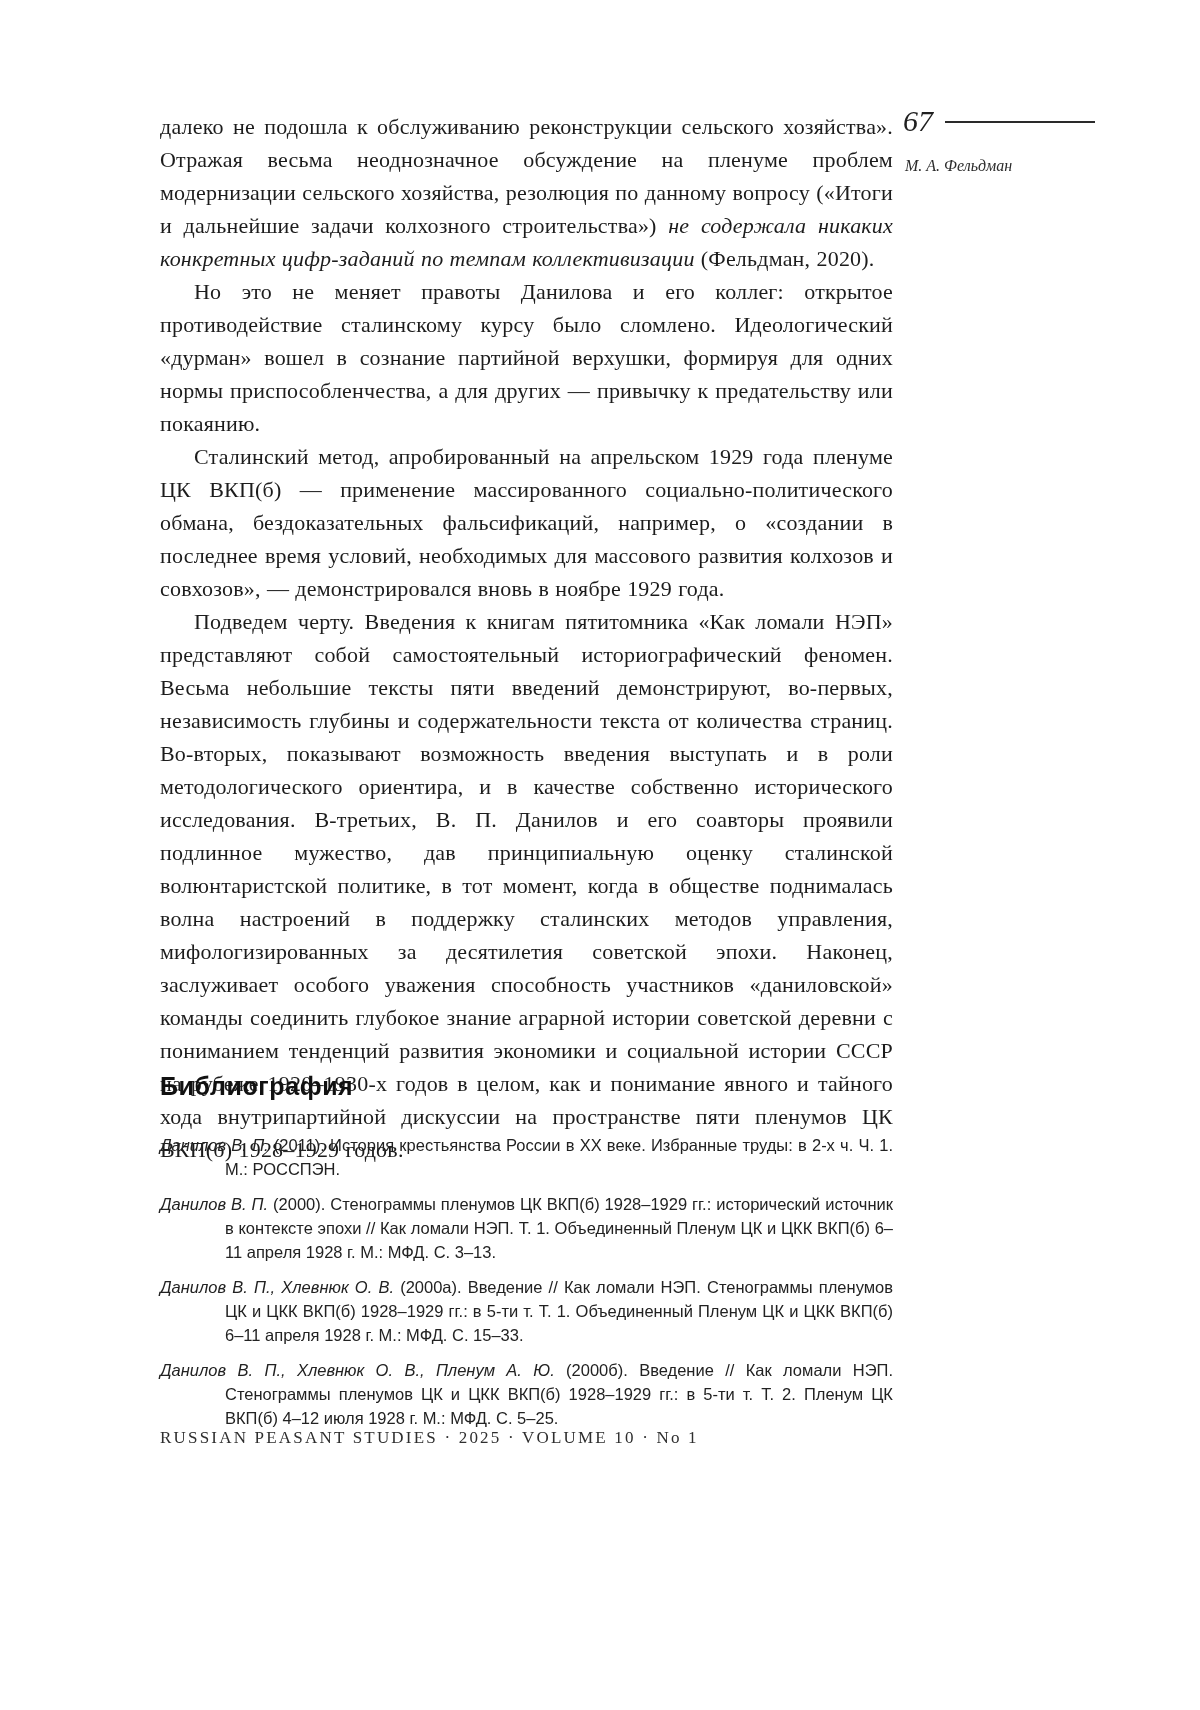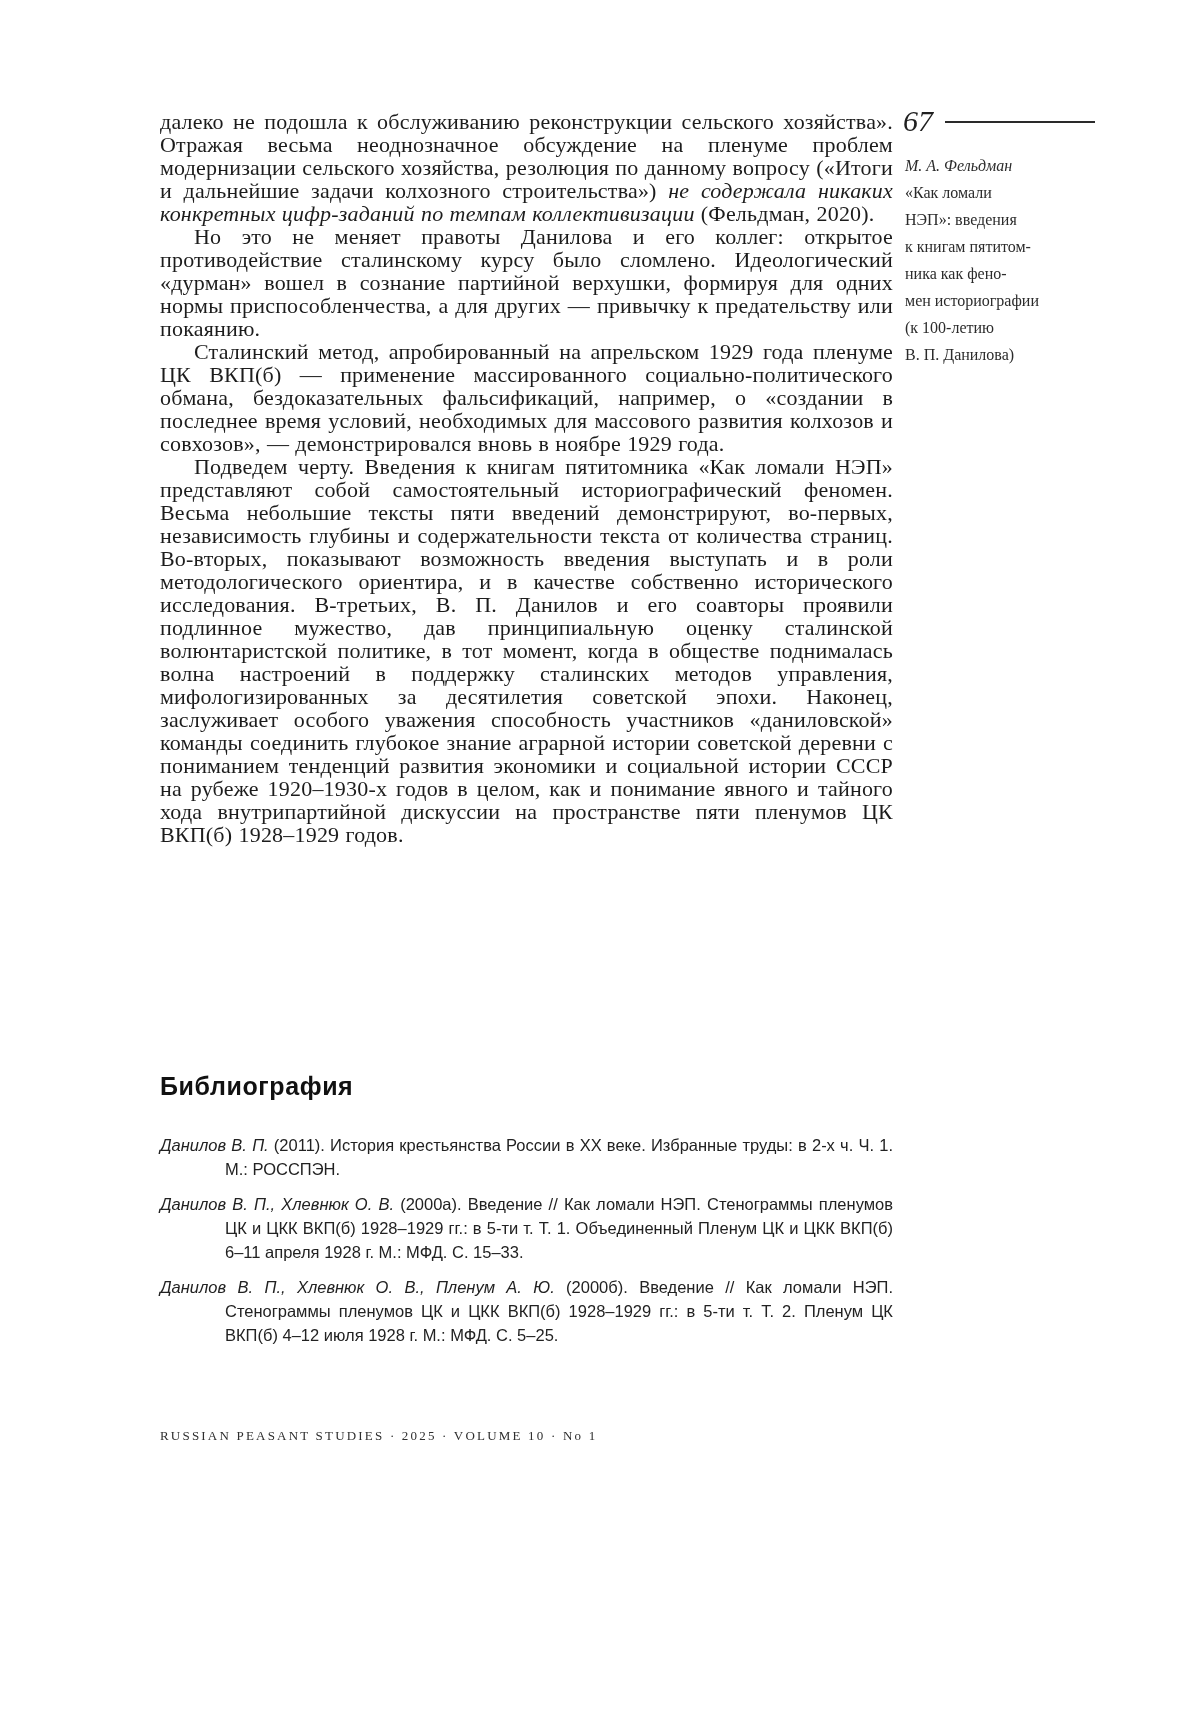--- a/index.html
+++ b/index.html
@@ -52,21 +52,21 @@
   
   .main-col {
     position:absolute;
     left:160px; top:110px;
     width:733px;
     height:1560px;
   }
   .body-text { width:733px; }
   .para {
     font-size:22px;
-    line-height:23px;
+    line-height:33px;
     text-align:justify;
     letter-spacing:0.2px;
     word-spacing:0.5px;
     color:#1c1c1c;
   }
   .para.indent { text-indent:34px; }
   .para em { font-style:italic; }
 
   .bib-heading {
     position:absolute;
@@ -92,59 +92,51 @@
     color:#222222;
     margin-top:11px;
   }
   .bib-entry em { font-style:italic; }
 
   
   .page-footer {
     position:absolute;
     left:160px; top:1428px;
     font-family:"Liberation Serif", serif;
-    font-size:13px;
+    font-size:17px;
     letter-spacing:2.2px;
     color:#2e2e2e;
     white-space:nowrap;
   }
 </style>
 </head>
 <body>
 
 <div class="page">
 
   <header class="page-header">
     <span class="page-number">67</span>
     <span class="header-rule"></span>
   </header>
 
   <aside class="sidebar">
     <div class="sidebar-author sidebar-line">М. А. Фельдман</div>
-    <div class="sidebar-title" id="sidebar-lines">
-        <div class="sidebar-line">«Как ломали</div>
-        <div class="sidebar-line">НЭП»: введения</div>
-        <div class="sidebar-line">к книгам пятитом-</div>
-        <div class="sidebar-line">ника как фено-</div>
-        <div class="sidebar-line">мен историографии</div>
-        <div class="sidebar-line">(к 100-летию</div>
-        <div class="sidebar-line">В. П. Данилова)</div>
-      </div>
   </aside>
 
   <main class="main-col">
     <div class="body-text" id="paragraphs">
         <p class="para"><span>далеко не подошла к обслуживанию реконструкции сельского хозяйства». Отражая весьма неоднозначное обсуждение на пленуме проблем модернизации сельского хозяйства, резолюция по данному вопросу («Итоги и дальнейшие задачи колхозного строительства») </span><em>не содержала никаких конкретных цифр-заданий по темпам коллективизации</em><span> (Фельдман, 2020).</span></p>
         <p class="para indent"><span>Но это не меняет правоты Данилова и его коллег: открытое противодействие сталинскому курсу было сломлено. Идеологический «дурман» вошел в сознание партийной верхушки, формируя для одних нормы приспособленчества, а для других — привычку к предательству или покаянию.</span></p>
         <p class="para indent"><span>Сталинский метод, апробированный на апрельском 1929 года пленуме ЦК ВКП(б) — применение массированного социально-политического обмана, бездоказательных фальсификаций, например, о «создании в последнее время условий, необходимых для массового развития колхозов и совхозов», — демонстрировался вновь в ноябре 1929 года.</span></p>
         <p class="para indent"><span>Подведем черту. Введения к книгам пятитомника «Как ломали НЭП» представляют собой самостоятельный историографический феномен. Весьма небольшие тексты пяти введений демонстрируют, во-первых, независимость глубины и содержательности текста от количества страниц. Во-вторых, показывают возможность введения выступать и в роли методологического ориентира, и в качестве собственно исторического исследования. В-третьих, В. П. Данилов и его соавторы проявили подлинное мужество, дав принципиальную оценку сталинской волюнтаристской политике, в тот момент, когда в обществе поднималась волна настроений в поддержку сталинских методов управления, мифологизированных за десятилетия советской эпохи. Наконец, заслуживает особого уважения способность участников «даниловской» команды соединить глубокое знание аграрной истории советской деревни с пониманием тенденций развития экономики и социальной истории СССР на рубеже 1920–1930-х годов в целом, как и понимание явного и тайного хода внутрипартийной дискуссии на пространстве пяти пленумов ЦК ВКП(б) 1928–1929 годов.</span></p>
       </div>
     <h2 class="bib-heading">Библиография</h2>
     <div class="bib-list" id="bib-entries">
         <p class="bib-entry"><em>Данилов В. П.</em><span> (2011). История крестьянства России в XX веке. Избранные труды: в 2-х ч. Ч. 1. М.: РОССПЭН.</span></p>
+        <p class="bib-entry"><em>Данилов В. П.</em><span> (2000). Стенограммы пленумов ЦК ВКП(б) 1928–1929 гг.: исторический источник в контексте эпохи // Как ломали НЭП. Т. 1. Объединенный Пленум ЦК и ЦКК ВКП(б) 6–11 апреля 1928 г. М.: МФД. С. 3–13.</span></p>
         <p class="bib-entry"><em>Данилов В. П., Хлевнюк О. В.</em><span> (2000а). Введение // Как ломали НЭП. Стенограммы пленумов ЦК и ЦКК ВКП(б) 1928–1929 гг.: в 5-ти т. Т. 1. Объединенный Пленум ЦК и ЦКК ВКП(б) 6–11 апреля 1928 г. М.: МФД. С. 15–33.</span></p>
         <p class="bib-entry"><em>Данилов В. П., Хлевнюк О. В., Пленум А. Ю.</em><span> (2000б). Введение // Как ломали НЭП. Стенограммы пленумов ЦК и ЦКК ВКП(б) 1928–1929 гг.: в 5-ти т. Т. 2. Пленум ЦК ВКП(б) 4–12 июля 1928 г. М.: МФД. С. 5–25.</span></p>
       </div>
   </main>
 
   <footer class="page-footer">RUSSIAN PEASANT STUDIES · 2025 · VOLUME 10 · No 1</footer>
 
 </div>
 
 </body></html>

